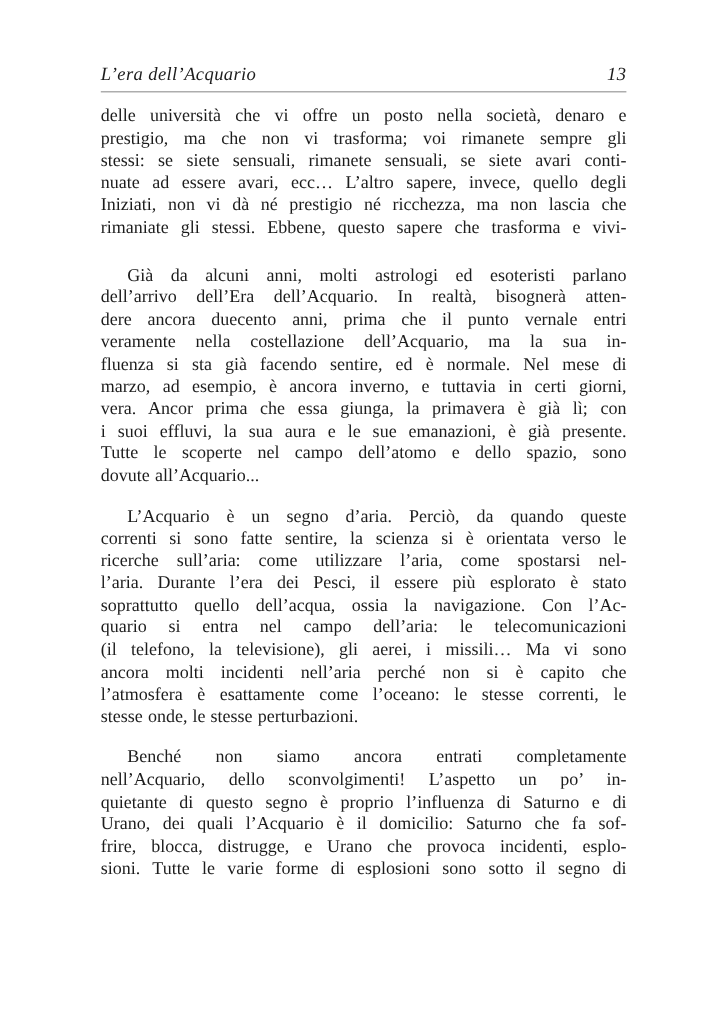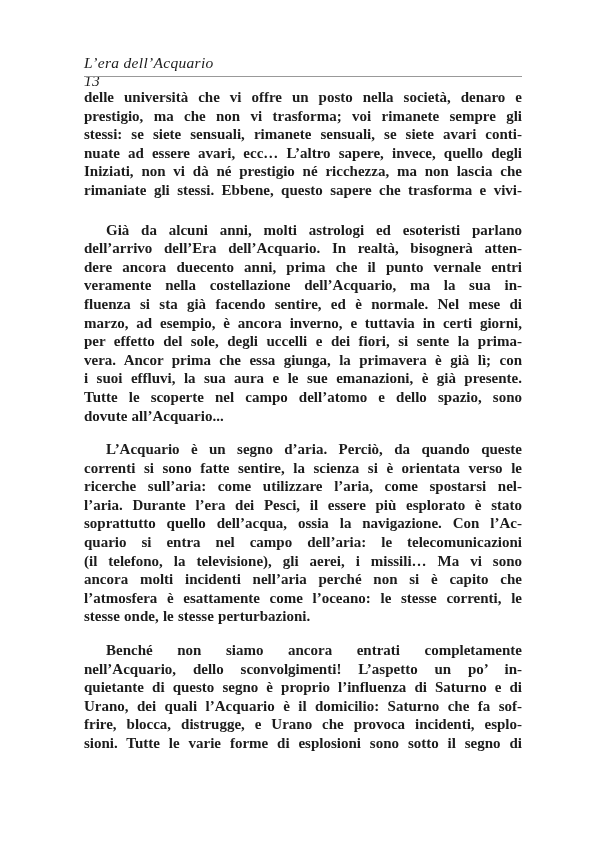--- a/index.html
+++ b/index.html
@@ -24,41 +24,39 @@
     position: absolute;
     left: 84px;
     width: 438px;
     top: 54px;
     display: flex;
     justify-content: space-between;
     align-items: baseline;
     font-style: italic;
     font-size: 15.5px;
     letter-spacing: 0.3px;
-    flex-direction: column;
   }
 
   .header-rule {
     position: absolute;
     left: 84px;
     width: 438px;
     top: 76px;
     border-top: 1px solid var(--rule-color);
     height: 0;
   }
 
   .text-block {
     position: absolute;
     left: 84px;
     width: 438px;
     top: 88px;
     font-size: 15px;
     line-height: 18.6px;
     word-spacing: 0.5px;
-    font-weight: bold;
   }
 
   .para {  }
   .para.space-before { margin-top: 21px; }
 
   .line {
     text-align: justify;
     text-align-last: justify;
     white-space: normal;
   }
@@ -85,21 +83,20 @@
         <div class="line">Iniziati, non vi dà né prestigio né ricchezza, ma non lascia che</div>
         <div class="line">rimaniate gli stessi. Ebbene, questo sapere che trasforma e vivi-</div>
       </div>
       <div class="para space-before">
         <div class="line indent">Già da alcuni anni, molti astrologi ed esoteristi parlano</div>
         <div class="line">dell’arrivo dell’Era dell’Acquario. In realtà, bisognerà atten-</div>
         <div class="line">dere ancora duecento anni, prima che il punto vernale entri</div>
         <div class="line">veramente nella costellazione dell’Acquario, ma la sua in-</div>
         <div class="line">fluenza si sta già facendo sentire, ed è normale. Nel mese di</div>
         <div class="line">marzo, ad esempio, è ancora inverno, e tuttavia in certi giorni,</div>
-        <div class="line">per effetto del sole, degli uccelli e dei fiori, si sente la prima-</div>
         <div class="line">vera. Ancor prima che essa giunga, la primavera è già lì; con</div>
         <div class="line">i suoi effluvi, la sua aura e le sue emanazioni, è già presente.</div>
         <div class="line">Tutte le scoperte nel campo dell’atomo e dello spazio, sono</div>
         <div class="line last-left">dovute all’Acquario...</div>
       </div>
       <div class="para">
         <div class="line indent">L’Acquario è un segno d’aria. Perciò, da quando queste</div>
         <div class="line">correnti si sono fatte sentire, la scienza si è orientata verso le</div>
         <div class="line">ricerche sull’aria: come utilizzare l’aria, come spostarsi nel-</div>
         <div class="line">l’aria. Durante l’era dei Pesci, il essere più esplorato è stato</div>

